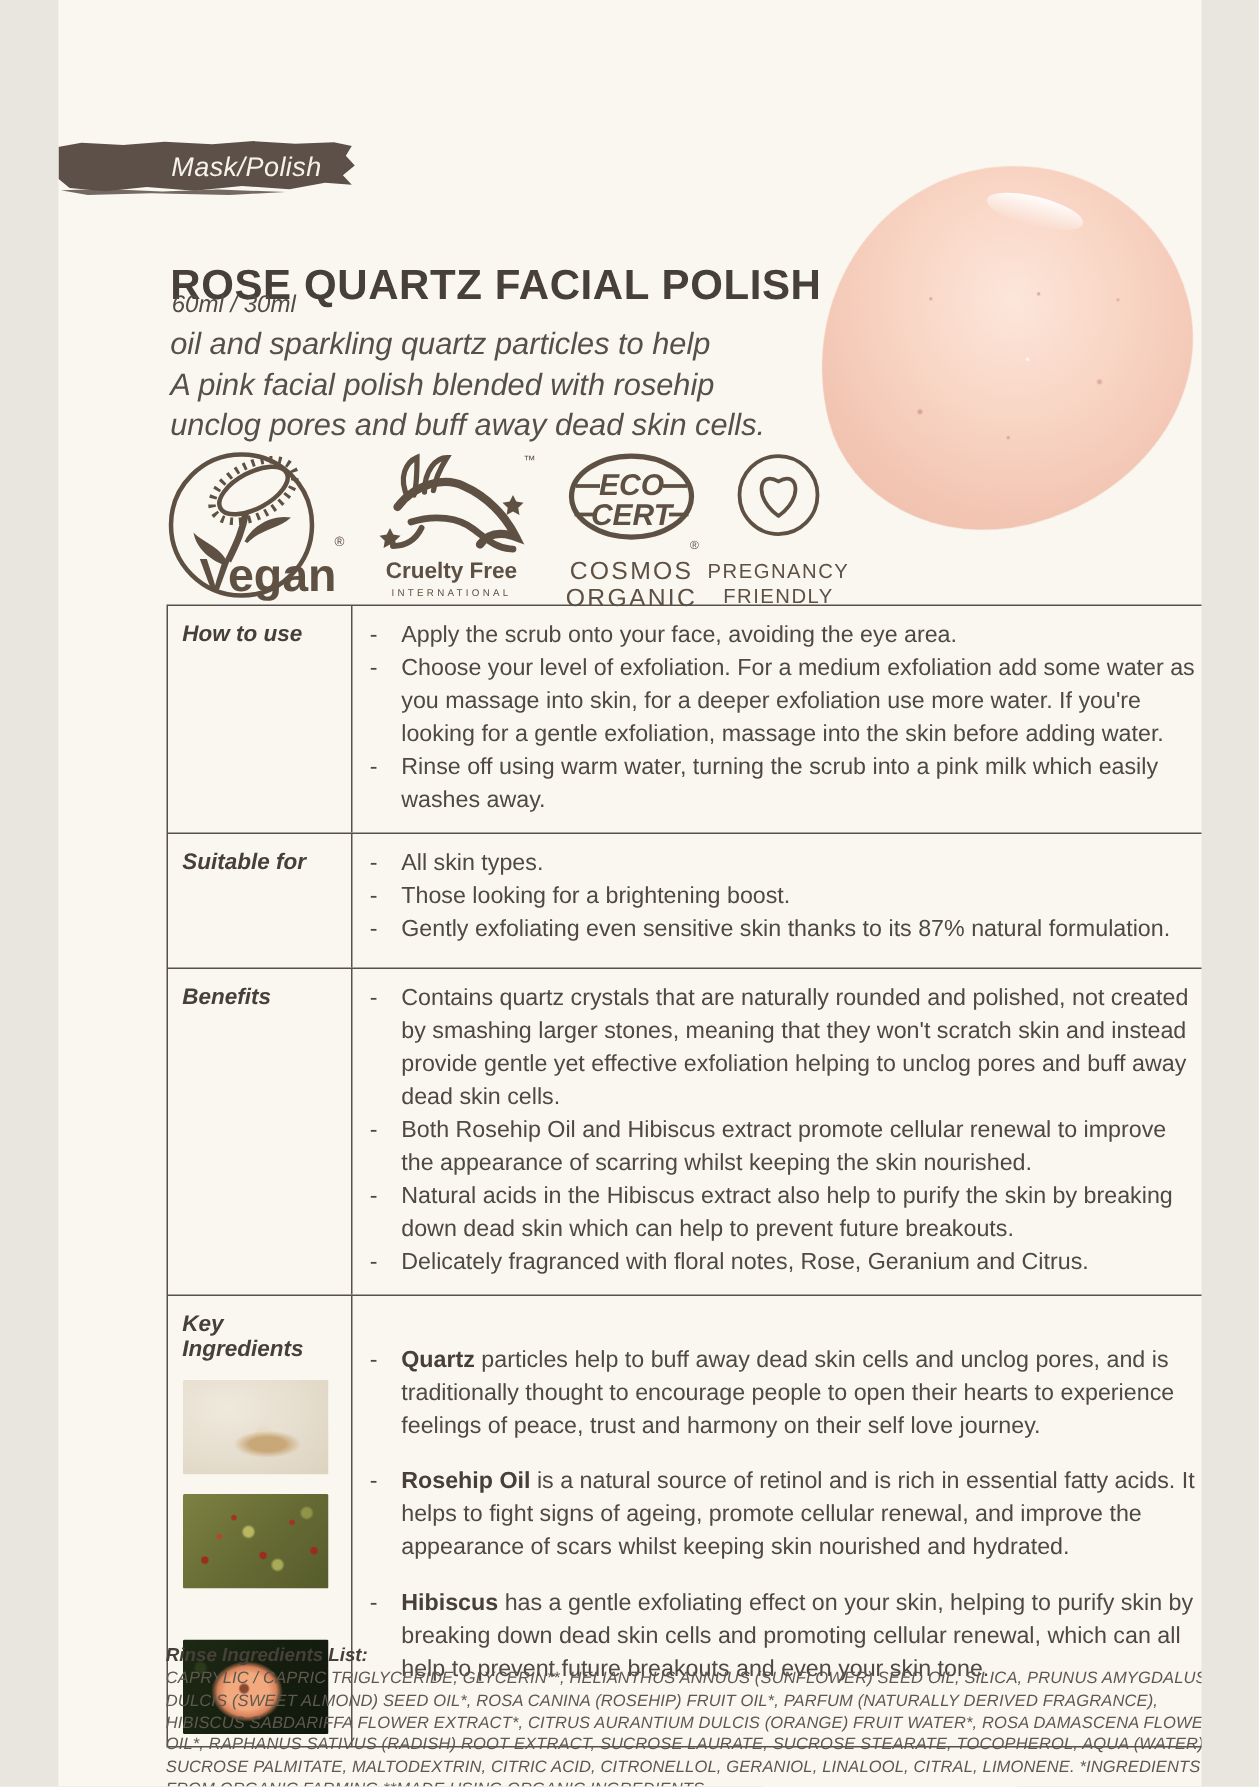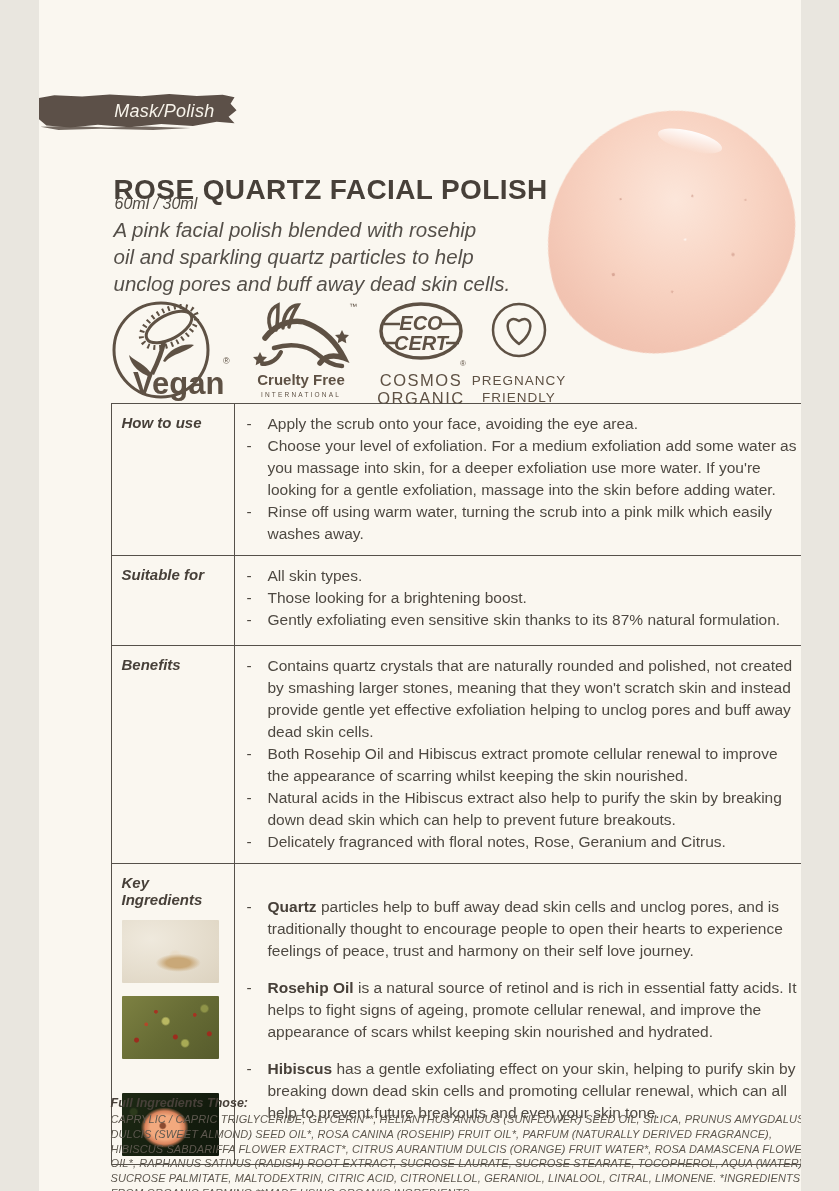--- a/index.html
+++ b/index.html
@@ -146,22 +146,22 @@
     <span class="tag-label">Mask/Polish</span>
   </div>
   <div class="tag-streak"></div>
 
   <div class="smear"></div>
   <div class="smear-gloss"></div>
 
   <h1 class="page-title">ROSE QUARTZ FACIAL POLISH</h1>
   <div class="product-size">60ml / 30ml</div>
   <div class="product-description">
+    <div>oil and sparkling quartz particles to help</div>
     <div>A pink facial polish blended with rosehip</div>
-    <div>oil and sparkling quartz particles to help</div>
     <div>unclog pores and buff away dead skin cells.</div>
   </div>
 
   <div class="badges">
 
     <div class="badge">
       <svg width="125" height="100" viewBox="0 0 125 100">
         <circle class="b-stroke" cx="52" cy="50" r="47" stroke-width="3"></circle>
         <g transform="rotate(-28 60 27)">
           <ellipse class="b-stroke" cx="60" cy="27" rx="25" ry="12" stroke-width="3"></ellipse>
@@ -293,19 +293,19 @@
         </div>
         <div class="bullet">
           <span class="dash">-</span>
           <span><b>Hibiscus</b> <span>has a gentle exfoliating effect on your skin, helping to purify skin by breaking down dead skin cells and promoting cellular renewal, which can all help to prevent future breakouts and even your skin tone.</span></span>
         </div>
       </div>
     </div>
   </div>
 
   <div class="footer-ingredients">
-    <div class="fi-title">Full Ingredients Those:</div>
+    <div class="fi-title">Rinse Ingredients List:</div>
     <div class="fi-text">CAPRYLIC / CAPRIC TRIGLYCERIDE, GLYCERIN**, HELIANTHUS ANNUUS (SUNFLOWER) SEED OIL, SILICA, PRUNUS AMYGDALUS DULCIS (SWEET ALMOND) SEED OIL*, ROSA CANINA (ROSEHIP) FRUIT OIL*, PARFUM (NATURALLY DERIVED FRAGRANCE), HIBISCUS SABDARIFFA FLOWER EXTRACT*, CITRUS AURANTIUM DULCIS (ORANGE) FRUIT WATER*, ROSA DAMASCENA FLOWER OIL*, RAPHANUS SATIVUS (RADISH) ROOT EXTRACT, SUCROSE LAURATE, SUCROSE STEARATE, TOCOPHEROL, AQUA (WATER), SUCROSE PALMITATE, MALTODEXTRIN, CITRIC ACID, CITRONELLOL, GERANIOL, LINALOOL, CITRAL, LIMONENE. *INGREDIENTS FROM ORGANIC FARMING **MADE USING ORGANIC INGREDIENTS</div>
   </div>
 
   <div class="page-number">58</div>
 
 </div>
 
 </body></html>

